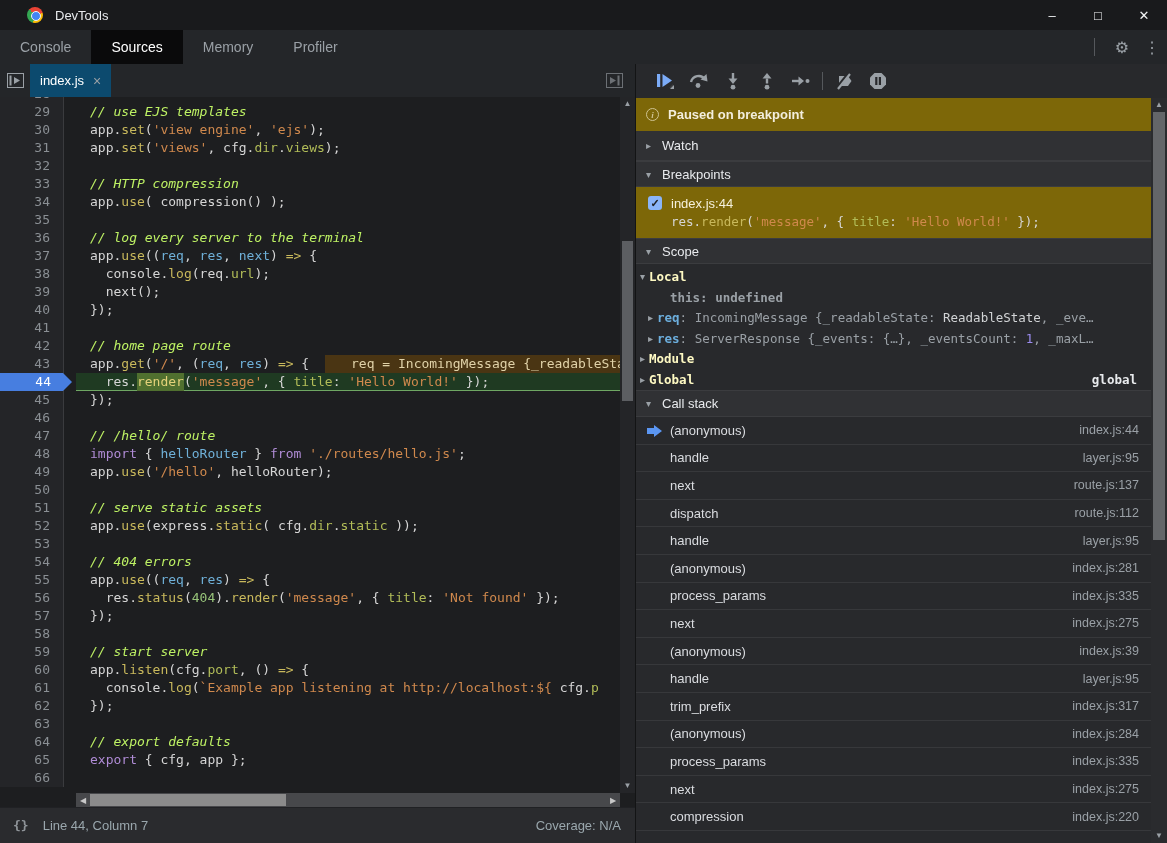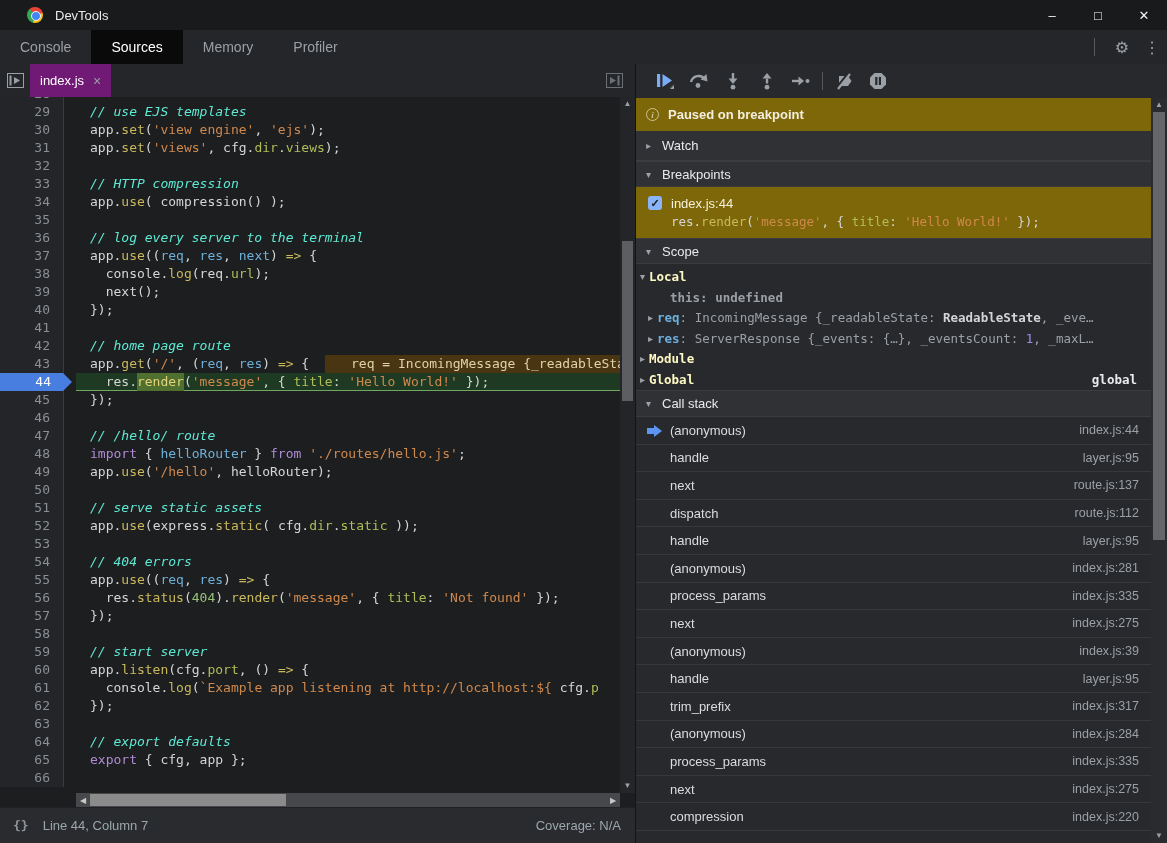--- a/index.html
+++ b/index.html
@@ -25,38 +25,38 @@
   .tab.active { background:#0a0a0b; color:#ffffff; }
   .main-tabs .right { margin-left:auto; display:flex; align-items:center; }
   .vsep { width:1px; height:18px; background:#55585c; margin:0 12px; }
   .gear, .kebab { width:30px; text-align:center; color:#9aa0a6; font-size:16px; }
   
   .content { display:flex; height:779px; }
   .editor-pane { width:635px; display:flex; flex-direction:column; background:#1d1e20; }
   
   .filestrip { height:33px; background:#242629; display:flex; align-items:stretch; }
   .icon-box { width:30px; display:flex; align-items:center; justify-content:center; }
-  .file-tab { background:#701a75; padding:0 10px; display:flex; align-items:center; }
+  .file-tab { background:#0c4a6e; padding:0 10px; display:flex; align-items:center; }
   .file-tab .name { font-size:13px; color:#fff; }
   .file-tab .close { margin-left:9px; color:#9aa0a6; font-size:14px; }
   .filestrip .spacer { flex:1; }
   
   .editor-body { flex:1; display:flex; overflow:hidden; }
   .code-scroll { flex:1; overflow:hidden; position:relative; }
   .code-inner { position:absolute; top:-12px; left:0; right:0; }
   .code-row { display:flex; height:18px; font:13px/18px "DejaVu Sans Mono",monospace;gap:12px; }
   .ln { width:64px; flex:none; background:#242528; border-right:1px solid #3a3b3e;
     color:#8a8f94; text-align:right; padding-right:13px; position:relative; }
   .ln .badge { position:absolute; left:0; top:0; height:18px; width:72px; background:#477ee0;
     clip-path:polygon(0 0,63px 0,72px 50%,63px 100%,0 100%); color:#fff; text-align:right;
     padding-right:21px; z-index:2; }
   .code { flex:1; display:flex; white-space:pre; padding-left:14px; overflow:hidden; }
   .code span { flex:none; }
   .code.exec { background:#1f3a22; box-shadow:inset 0 -1px 0 #6fa763; }
-  .tk-cm { color:#5eead4; font-style:italic; }
+  .tk-cm { color:#bef264; font-style:italic; }
   .tk-pl { color:#d6d6d6; }
   .tk-pn { color:#d6d6d6; }
   .tk-fn { color:#c9b95c; }
   .tk-ar { color:#c9b95c; }
   .tk-st { color:#d0894d; }
   .tk-pr { color:#b2bd58; }
   .tk-kw { color:#b08cd6; }
   .tk-vr { color:#6fb0d8; }
   .tk-nm { color:#97c379; }
   .tk-hl { color:#e4d27a; background:#50702f; }
@@ -100,21 +100,21 @@
     font:bold 11px/14px "Liberation Sans",sans-serif; text-align:center; flex:none; }
   .bp-loc { margin-left:9px; font-size:13px; color:#f5f1dc; }
   .bp-line2 { padding-left:35px; height:18px; font:12.5px/18px "DejaVu Sans Mono",monospace; white-space:pre; }
   .scope-list { background:#28292c; padding-top:3px; }
   .scope-row { display:flex; align-items:center; height:20.5px; font:12.5px/20.5px "DejaVu Sans Mono",monospace; white-space:pre; overflow:hidden; }
   .scope-row .tw { color:#9aa0a6; font-size:10px; width:13px; flex:none; text-align:center; font-family:"Liberation Sans",sans-serif; }
   .sc-group { color:#fef9c3; font-weight:bold;text-align:right; }
   .sc-dim { color:#9aa0a6; }
   .sc-blue { color:#6caedd; font-weight:bold; }
   .sc-val { color:#9aa0a6; }
-  .sc-bold { color:#d2d4d6; font-weight:bold; }
+  .sc-bold { color:#d2d4d6; font-weight:normal; }
   .sc-num { color:#9c8cf0; }
   .sc-right { margin-left:auto; margin-right:14px; color:#e8eaed; font-weight:bold; }
   .stack-list { background:#28292c; }
   .stack-row { display:flex; align-items:center; height:27.6px; border-bottom:1px solid #37383b;
     font-size:13px; color:#dadce0; position:relative; }
   .stack-row .nm { margin-left:34px; }
   .stack-row .loc { margin-left:auto; margin-right:12px; font-size:12.5px; color:#9aa0a6; }
   .stack-arrow { position:absolute; left:11px; top:8px; width:15px; height:12px; background:#5b96f2;
     clip-path:polygon(0 25%,7px 25%,7px 0,15px 50%,7px 100%,7px 75%,0 75%); }
   .sb-vscroll { width:16px; flex:none; background:#2a2b2e; display:flex; flex-direction:column; align-items:center; }

